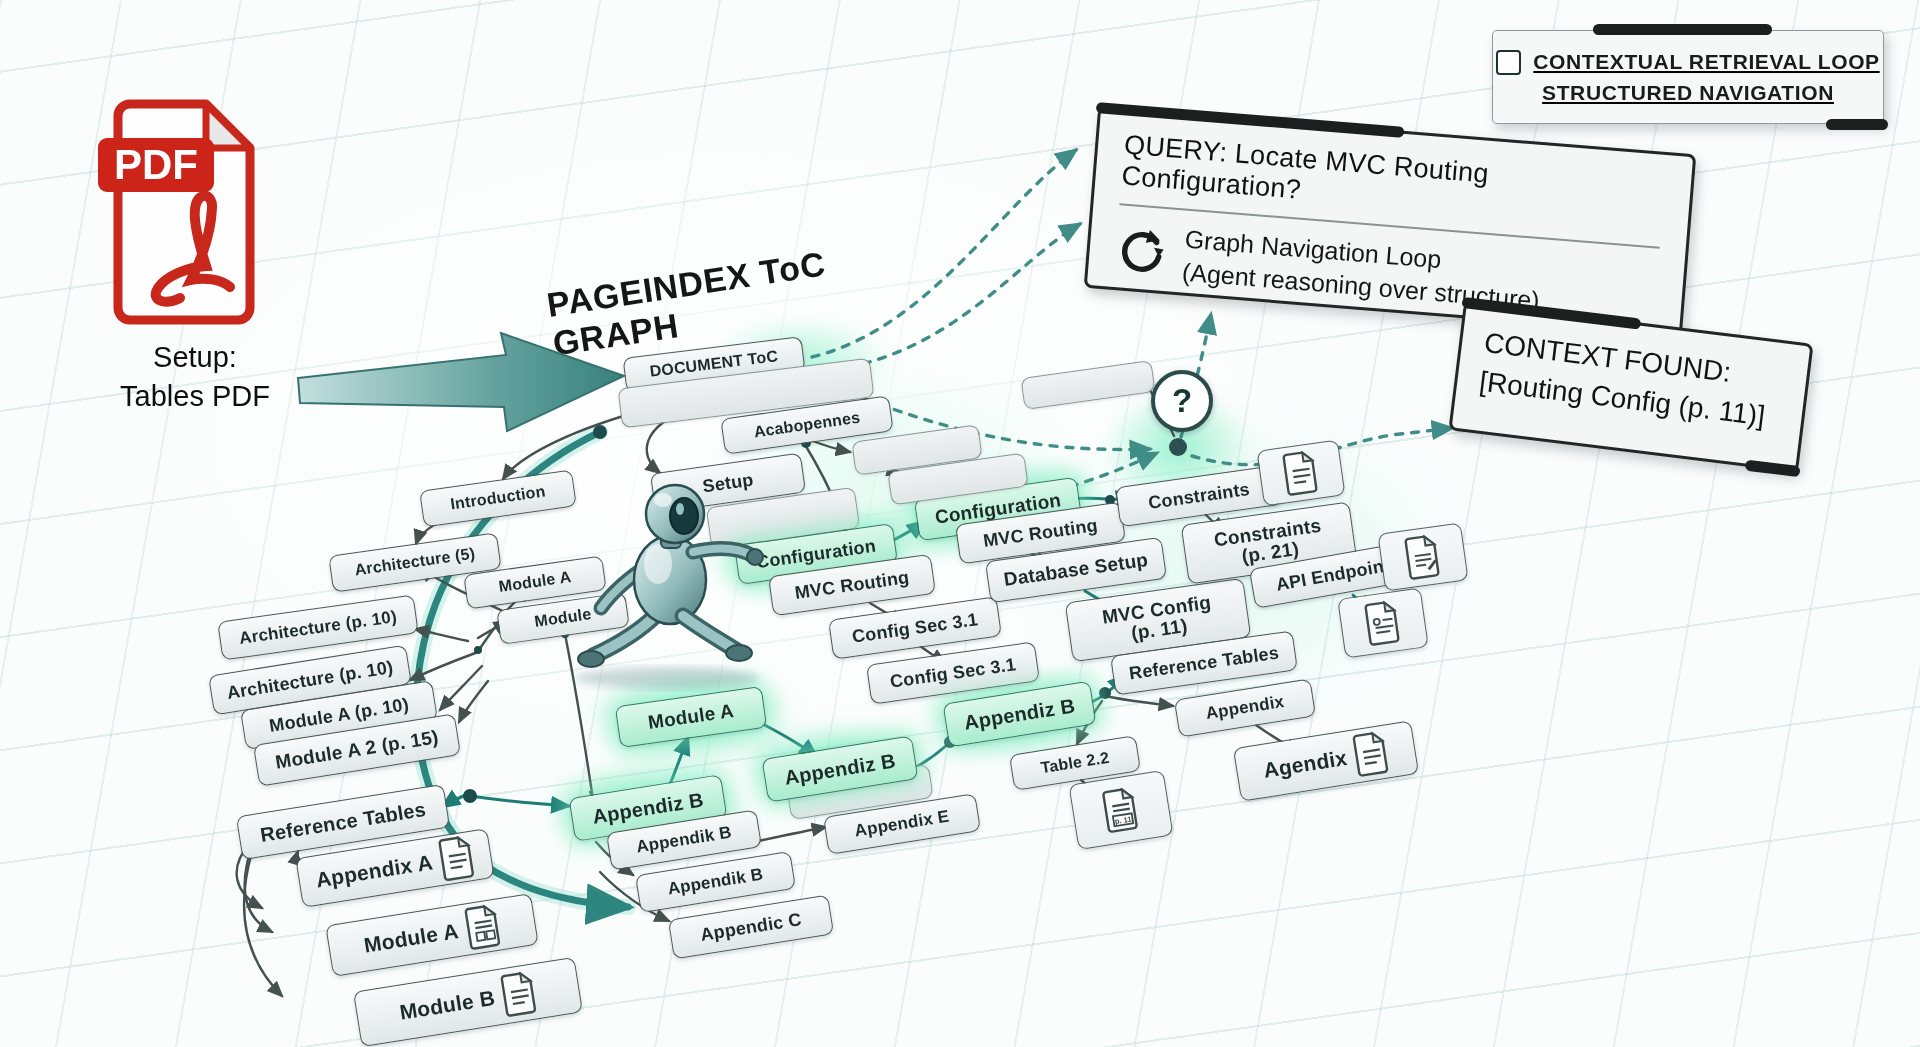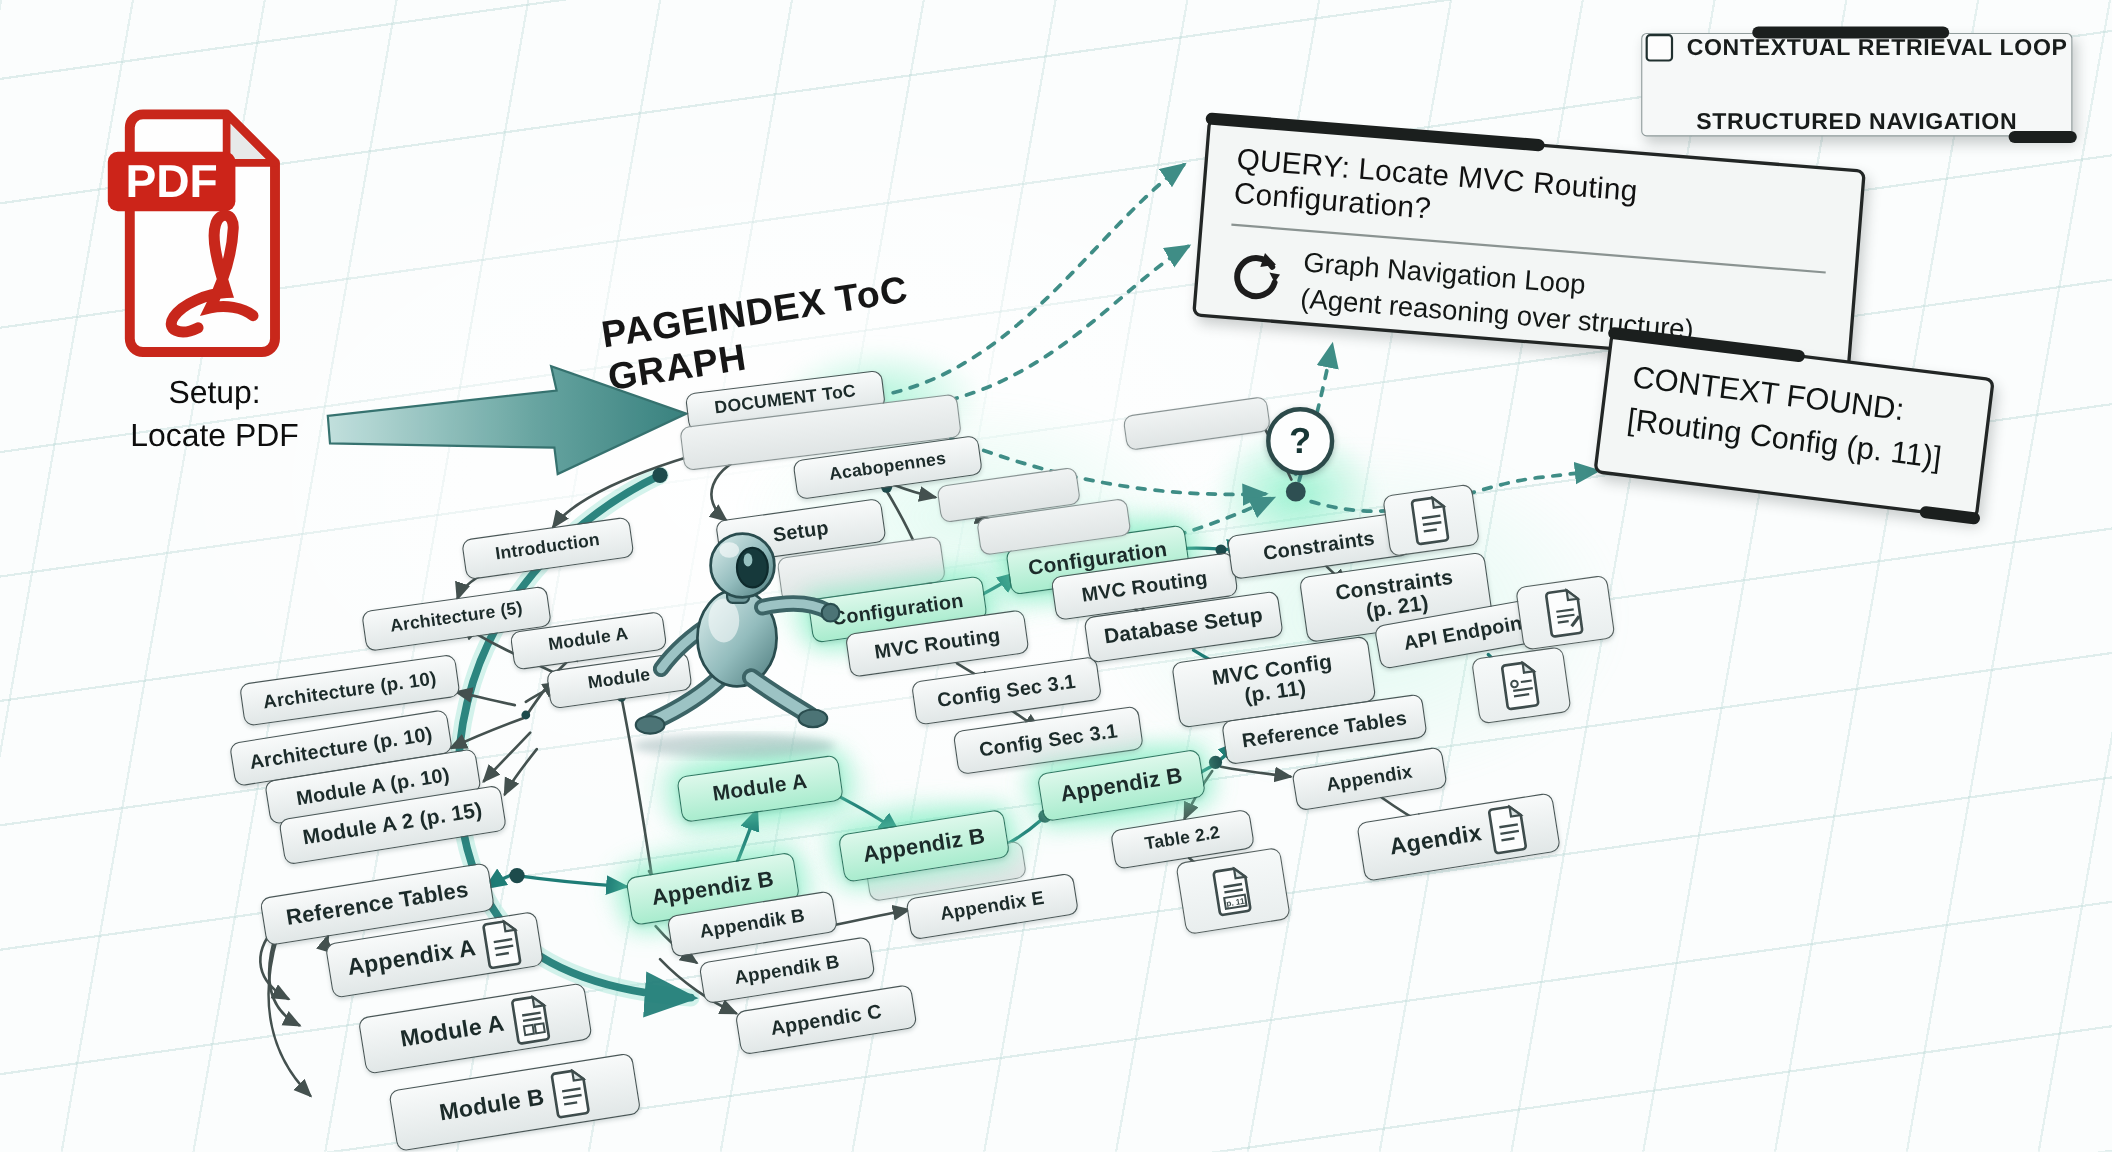--- a/index.html
+++ b/index.html
@@ -37,21 +37,21 @@
   .gnode.iconode{background:linear-gradient(180deg,#f6f9f9,#e9eeee);border-color:#55605f;}
   
   .panel{position:absolute;background:#f3f6f5;border:3px solid #222625;border-radius:8px;
     box-shadow:4px 6px 12px rgba(30,40,40,.22);z-index:5;}
   .panel::before{content:"";position:absolute;top:-7px;left:-5px;width:52%;height:11px;
     background:#1b1f1e;border-radius:7px;}
   .panel::after{content:"";position:absolute;bottom:-7px;right:-5px;width:16%;height:11px;
     background:#1b1f1e;border-radius:7px;}
   #legend-box{left:1492px;top:30px;width:390px;height:92px;background:#f6f8f8;
     border:1.5px solid #8f9b9b;border-radius:5px;display:flex;flex-direction:column;
-    justify-content:space-between;align-items:center;gap:6px;}
+    justify-content:center;align-items:center;gap:6px;text-decoration:underline;}
   #legend-box::before{width:46%;left:100px;}
   .legend-line{display:flex;align-items:center;gap:12px;font-size:21px;font-weight:600;
     letter-spacing:.6px;color:#181c1b;}
   .cbx{width:21px;height:21px;border:2.6px solid #20302f;border-radius:4px;background:#fdfdfd;}
   #query-box{left:1090px;top:130px;width:600px;height:182px;transform:rotate(4.6deg);padding:14px 26px;box-sizing:border-box;}
   #query-title{font-size:27px;font-weight:500;color:#111;letter-spacing:.3px;margin-top:4px;}
   .divider{height:2px;background:#8a9391;margin:12px 0;}
   #loop-row{display:flex;align-items:center;gap:16px;}
   #loop-text{font-size:25px;font-weight:500;color:#131715;line-height:1.3;}
   #context-box{left:1455px;top:322px;width:352px;height:130px;transform:rotate(7deg);
@@ -354,21 +354,21 @@
 
 <svg id="pdf-icon" viewBox="0 0 190 250" style="left:92px;top:86px;width:190px;height:250px">
   <path d="M38,18 h76 l44,44 v160 a12,12 0 0 1 -12,12 h-108 a12,12 0 0 1 -12,-12 v-192 a12,12 0 0 1 12,-12 z" fill="#fefefe" stroke="#c8271b" stroke-width="9" stroke-linejoin="round"></path>
   <path d="M114,18 l44,44 h-36 a8,8 0 0 1 -8,-8 z" fill="#e7e9e9" stroke="#c8271b" stroke-width="7" stroke-linejoin="round"></path>
   <rect x="6" y="52" width="116" height="54" rx="9" fill="#cc2419"></rect>
   <text x="64" y="93" text-anchor="middle" font-size="42" font-weight="bold" fill="#ffffff" font-family="Liberation Sans, sans-serif">PDF</text>
   <path d="M88,212 C72,220 58,214 66,202 C74,190 96,181 114,180 C105,152 100,130 104,118 C108,105 121,108 120,122 C119,144 111,170 99,194 C112,191 129,193 138,201" fill="none" stroke="#c8271b" stroke-width="10" stroke-linecap="round"></path>
 </svg>
 <div class="abs" id="pdf-caption">
   <span>Setup:</span><br>
-  <span>Locate PDF</span>
+  <span>Tables PDF</span>
 </div>
 
 <div class="abs" id="title">PAGEINDEX ToC GRAPH</div>
 
 <svg id="robot" viewBox="0 0 230 230" style="left:555px;top:472px;width:230px;height:230px">
   <defs>
     <linearGradient id="rg" x1="0" y1="0" x2="1" y2="1">
       <stop offset="0" stop-color="#dff0ef"></stop>
         <stop offset="0.55" stop-color="#93bcbd"></stop>
       <stop offset="1" stop-color="#4c7a7c"></stop>

